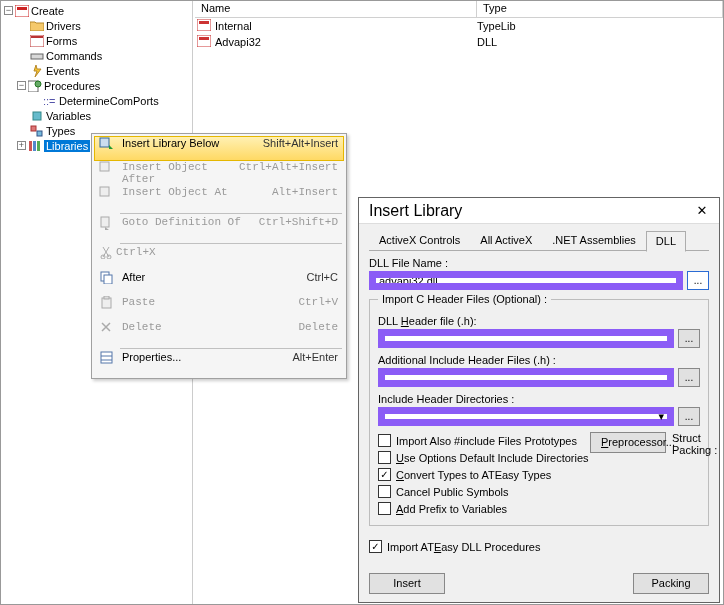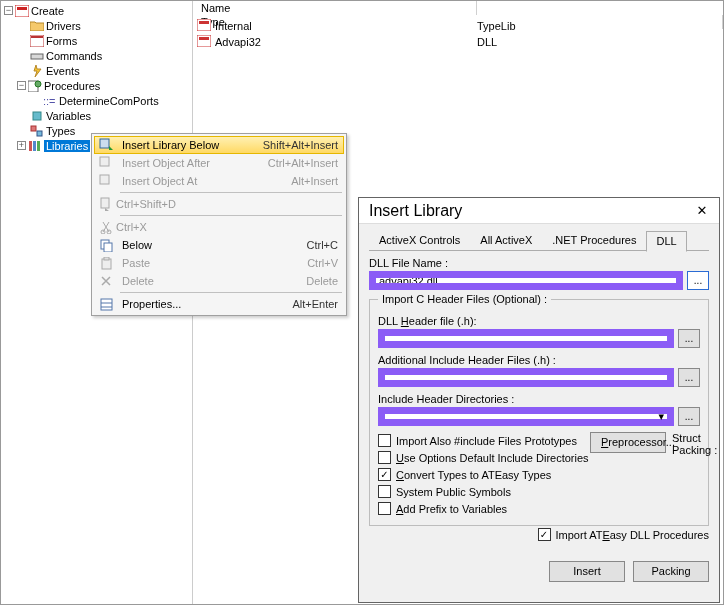--- a/index.html
+++ b/index.html
@@ -5,33 +5,33 @@
   * { box-sizing: border-box; font-family: "Segoe UI", Tahoma, sans-serif; font-size: 11px; }
   body { margin: 0; width: 724px; height: 605px; background: #fff; position: relative; overflow: hidden; border:1px solid #999;}
   .tree-panel { position: absolute; left: 0; top: 0; width: 192px; height: 605px; background: #fff; border-right: 1px solid #ccc; padding: 2px 0; }
   .tree-row { display: flex; align-items: center; height: 15px; padding: 0 0 0 2px; white-space: nowrap; cursor: default;}
   .tw { display:inline-block; width:13px; height:13px; text-align:center; line-height:10px; color:#555; cursor:pointer; font-size:9px;}
   .tw.box { border:1px solid #888; width:9px; height:9px; line-height:7px; margin:1px;}
   .sp { display:inline-block; width:13px; }
   .ticon { width:15px; height:13px; display:inline-flex; align-items:center; justify-content:center; margin-right:2px; }
   .tree-row.sel .lbl { background:#0078d7; color:#fff; padding:0 2px;}
   .list-panel { position: absolute; left:194px; top:0; right:0; height:603px; background:#fff;}
-  .list-head { display:flex; height:17px; border-bottom:1px solid #d0d0d0;flex-direction:column;}
+  .list-head { display:flex; height:17px; border-bottom:1px solid #d0d0d0;}
   .lh-col { border-right:1px solid #d0d0d0; background:#fff; padding:1px 6px; color:#000;}
   .lh-col.name{width:282px;} .lh-col.type{flex:1;}
   .list-row { display:flex; height:16px; align-items:center; padding-left:2px;}
   .lr-icon { width:14px; height:14px; margin-right:2px;}
   .lr-name { width:264px; padding-left:2px;} .lr-type{flex:1;}
   .ctx-menu { position:absolute; left:90px; top:132px; width:256px; background:#f5f5f5; border:1px solid #a0a0a0; box-shadow:2px 2px 3px rgba(0,0,0,0.2); padding:2px;}
-  .ctx-row { display:flex; align-items:center; height:18px; padding:0 6px 0 2px;}
+  .ctx-row { display:flex; align-items:flex-start; height:25px; padding:0 6px 0 2px;}
   .ctx-row.hi { background:linear-gradient(#fff0b2,#ffd964); border:1px solid #e5b700; padding:0 5px 0 1px;}
   .ctx-icon { width:20px; display:flex; justify-content:center; align-items:center;}
   .ctx-lbl { flex:1; padding-left:6px;}
   .ctx-sc { color:#333; font-size:11px;}
-  .ctx-row.dis .ctx-lbl, .ctx-row.dis .ctx-sc { color:#9a9a9a;}
+  .ctx-row.dis .ctx-lbl, .ctx-row.dis .ctx-sc { color:#9a9a9a;font-family:Liberation Mono, monospace;}
   .ctx-sep { height:1px; background:#c0c0c0; margin:2px 2px 2px 26px;}
   .dialog { position:absolute; left:357px; top:196px; width:362px; height:406px; background:#f0f0f0; border:1px solid #646464;}
   .dlg-title { display:flex; align-items:center; height:26px; padding:0 6px 0 10px; background:#fff; border-bottom:1px solid #ddd;}
   .dlg-title .t { flex:1; font-size:16px;}
   .dlg-close { width:22px; height:20px; display:flex; align-items:center; justify-content:center; font-size:13px; cursor:pointer;}
   .dlg-body { padding:6px 10px;}
   .tabs { display:flex; border-bottom:1px solid #acacac; height:21px;}
   .tab { padding:3px 9px 0 9px; height:21px; border:1px solid transparent; border-bottom:none; cursor:pointer; color:#000; margin-right:0px;}
   .tab.sel { background:#f0f0f0; border-color:#acacac; position:relative; top:1px; border-bottom:1px solid #f0f0f0;}
   .form-row { margin-top:6px;}
@@ -42,21 +42,21 @@
   fieldset { border:1px solid #bdbdbd; margin:3px 0 0 0; padding:4px 8px 8px 8px;}
   legend { padding:0 4px;}
   .chk-row { display:flex; align-items:center; height:17px;}
   .chk { width:13px; height:13px; border:1px solid #333; background:#fff; margin-right:5px; display:flex; align-items:center; justify-content:center; font-size:10px; line-height:9px;}
   .chk.on::after{content:"✓"; color:#000;}
   .opts-cols { display:flex; margin-top:6px;}
   .opts-left { flex:1;}
   .opts-right { width:110px; display:flex; flex-direction:row; align-items:flex-start; gap:6px;}
   .pbtn { height:21px; padding:0 10px; border:1px solid #888; background:#e1e1e1; cursor:pointer; min-width:76px; text-align:center; line-height:19px;}
   .sel-box { border:1px solid #7a7a7a; background:#fff; height:19px; padding:0 3px; display:flex; align-items:center; width:38px; justify-content:space-between;}
-  .dlg-foot { display:flex; justify-content:flex-end; gap:8px; padding:8px 10px; margin-top:4px;}
+  .dlg-foot { display:flex; justify-content:space-between; gap:8px; padding:8px 10px; margin-top:4px;}
   .u { text-decoration: underline; }
   svg { display:block;}
 </style>
 </head>
 <body>
 
 <div class="tree-panel">
   <div class="tree-row">
     <span class="tw box">−</span>
     <span class="ticon">
@@ -222,41 +222,42 @@
     <span class="ctx-sc">Alt+Insert</span>
   </div>
   <div class="ctx-sep"></div>
   <div class="ctx-row dis">
     <span class="ctx-icon">
         <svg width="14" height="14">
           <rect x="2" y="1" width="8" height="10" fill="#eee" stroke="#aaa"></rect>
           <path d="M6 11 L10 14 L6 14z" fill="#aaa"></path>
         </svg>
       </span>
+    <span class="ctx-lbl">Goto Definition Of</span>
     <span class="ctx-sc">Ctrl+Shift+D</span>
   </div>
   <div class="ctx-sep"></div>
   <div class="ctx-row dis">
     <span class="ctx-icon">
         <svg width="13" height="13">
           <path d="M3 1 L9 11 M9 1 L3 11" stroke="#aaa" fill="none"></path>
           <circle cx="3" cy="11" r="2" fill="none" stroke="#aaa"></circle>
           <circle cx="9" cy="11" r="2" fill="none" stroke="#aaa"></circle>
         </svg>
       </span>
     <span class="ctx-sc">Ctrl+X</span>
   </div>
   <div class="ctx-row">
     <span class="ctx-icon">
         <svg width="13" height="13">
           <rect x="1" y="1" width="8" height="9" fill="#fff" stroke="#57a"></rect>
           <rect x="4" y="4" width="8" height="9" fill="#fff" stroke="#57a"></rect>
         </svg>
       </span>
-    <span class="ctx-lbl">Below</span>
+    <span class="ctx-lbl">After</span>
     <span class="ctx-sc">Ctrl+C</span>
   </div>
   <div class="ctx-row dis">
     <span class="ctx-icon">
         <svg width="13" height="13">
           <rect x="2" y="2" width="9" height="10" fill="#eee" stroke="#aaa"></rect>
           <rect x="4" y="0" width="5" height="3" fill="#ddd" stroke="#aaa"></rect>
         </svg>
       </span>
     <span class="ctx-lbl">Paste</span>
@@ -287,21 +288,21 @@
 
 <div class="dialog">
   <div class="dlg-title">
     <span class="t">Insert Library</span>
     <span class="dlg-close">✕</span>
   </div>
   <div class="dlg-body">
     <div class="tabs">
       <div class="tab">ActiveX Controls</div>
       <div class="tab">All ActiveX</div>
-      <div class="tab">.NET Procedures</div>
+      <div class="tab">.NET Assemblies</div>
       <div class="tab sel">DLL</div>
     </div>
     <div class="form-row">
       <span class="form-lbl"><span>DLL File Name :</span></span>
       <div class="hrow">
         <input class="txt" value="advapi32.dll" style="">
         <div class="btn-sm" style="background:#fff;border-color:#2a6bd4;">...</div>
       </div>
     </div>
     <fieldset>
@@ -339,40 +340,40 @@
           <div class="chk-row">
               <span class="chk"></span>
               <span><span class="u">U</span>se Options Default Include Directories</span>
             </div>
           <div class="chk-row">
               <span class="chk on"></span>
               <span><span class="u">C</span>onvert Types to ATEasy Types</span>
             </div>
           <div class="chk-row">
               <span class="chk"></span>
-              <span>System Public Symbols</span>
+              <span>Cancel Public Symbols</span>
             </div>
           <div class="chk-row">
               <span class="chk"></span>
               <span><span class="u">A</span>dd Prefix to Variables</span>
             </div>
         </div>
         <div class="opts-right">
           <div class="pbtn"><span class="u">P</span>reprocessor...</div>
           <div style="display:flex;align-items:center;gap:4px;">
             <span>Struct Packing :</span>
             <div class="sel-box">
                 <span>1</span>
                 <span>▾</span>
               </div>
           </div>
         </div>
       </div>
     </fieldset>
-    <div class="chk-row" style="margin-top:0;justify-content:flex-end;">
+    <div class="chk-row" style="margin-top:12px;">
         <span class="chk on"></span>
         <span>Import AT<span class="u">E</span>asy DLL Procedures</span>
       </div>
   </div>
   <div class="dlg-foot">
     <div class="pbtn">Insert</div>
     <div class="pbtn">Packing</div>
   </div>
 </div>
 

